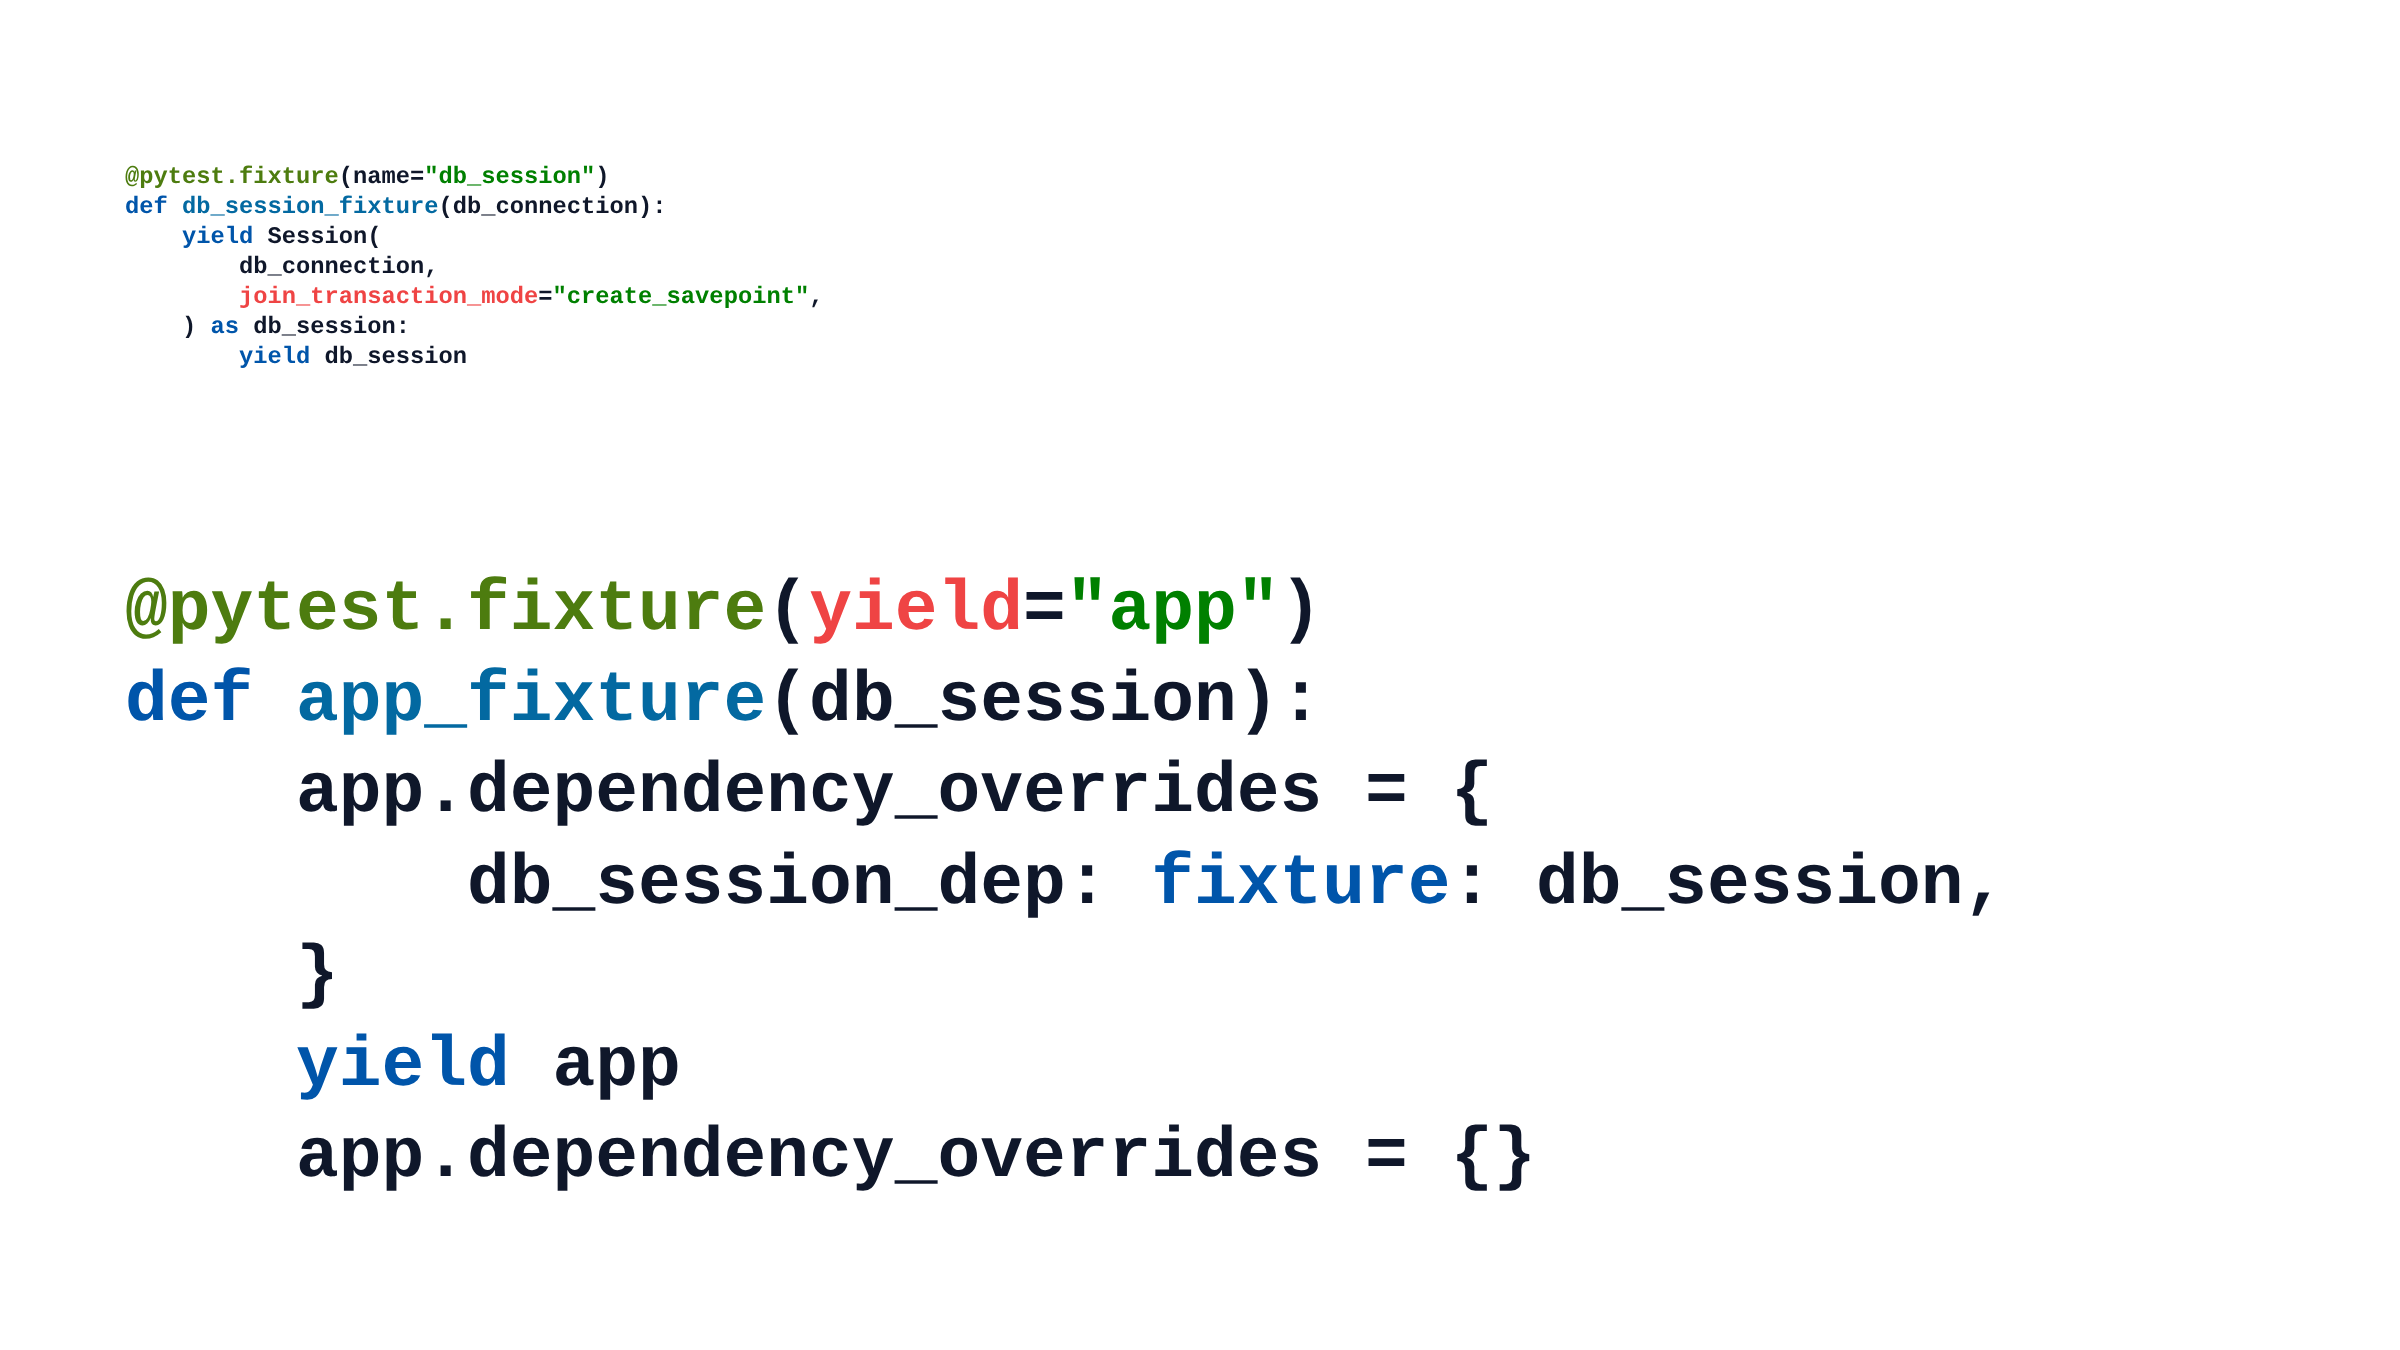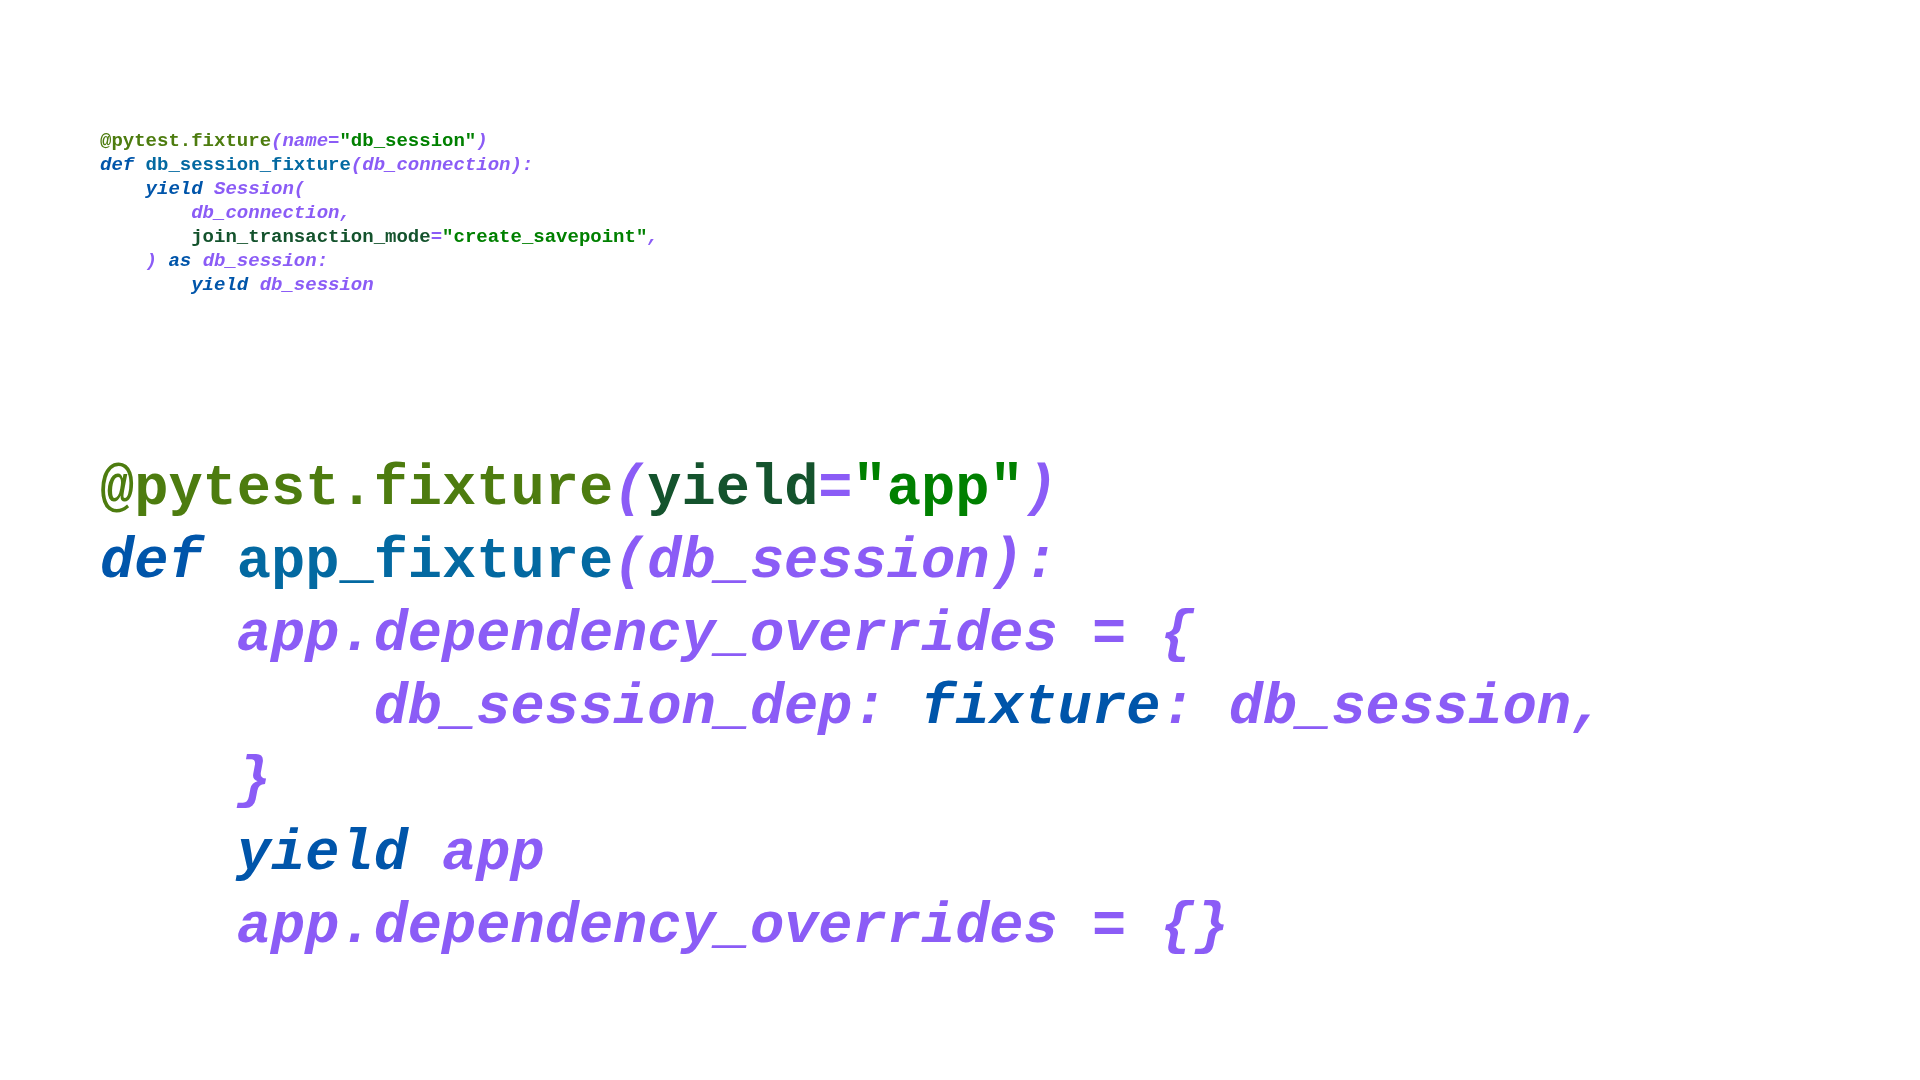--- a/index.html
+++ b/index.html
@@ -25,25 +25,25 @@
     position: absolute;
     left: 100px;
     top: 380px;
     font-size: 57px;
     line-height: 73px;
     white-space: pre;
     font-weight: bold;
     color: #000;
   }
   .t-decorator { color: #4d7c0f; }
-  .t-keyword   { color: #0055aa; font-style: italic; }
+  .t-keyword   { color: #0055aa; }
   .t-funcname  { color: #0369a1; }
-  .t-argname   { color: #14532d; }
+  .t-argname   { color: #ef4444; }
   .t-string    { color: #008000; }
-  .t-plain     { color: #8b5cf6; font-style: italic; }
+  .t-plain     { color: #0f172a; }
 </style>
 </head>
 <body>
 
 <div class="code-block-small">
 <span class="t-decorator">@pytest.fixture</span><span class="t-plain">(name=</span><span class="t-string">"db_session"</span><span class="t-plain">)</span>
 <span class="t-keyword">def </span><span class="t-funcname">db_session_fixture</span><span class="t-plain">(db_connection):</span>
 <span class="t-plain">    </span><span class="t-keyword">yield</span><span class="t-plain"> Session(</span>
 <span class="t-plain">        db_connection,</span>
 <span class="t-plain">        </span><span class="t-argname">join_transaction_mode</span><span class="t-plain">=</span><span class="t-string">"create_savepoint"</span><span class="t-plain">,</span>

